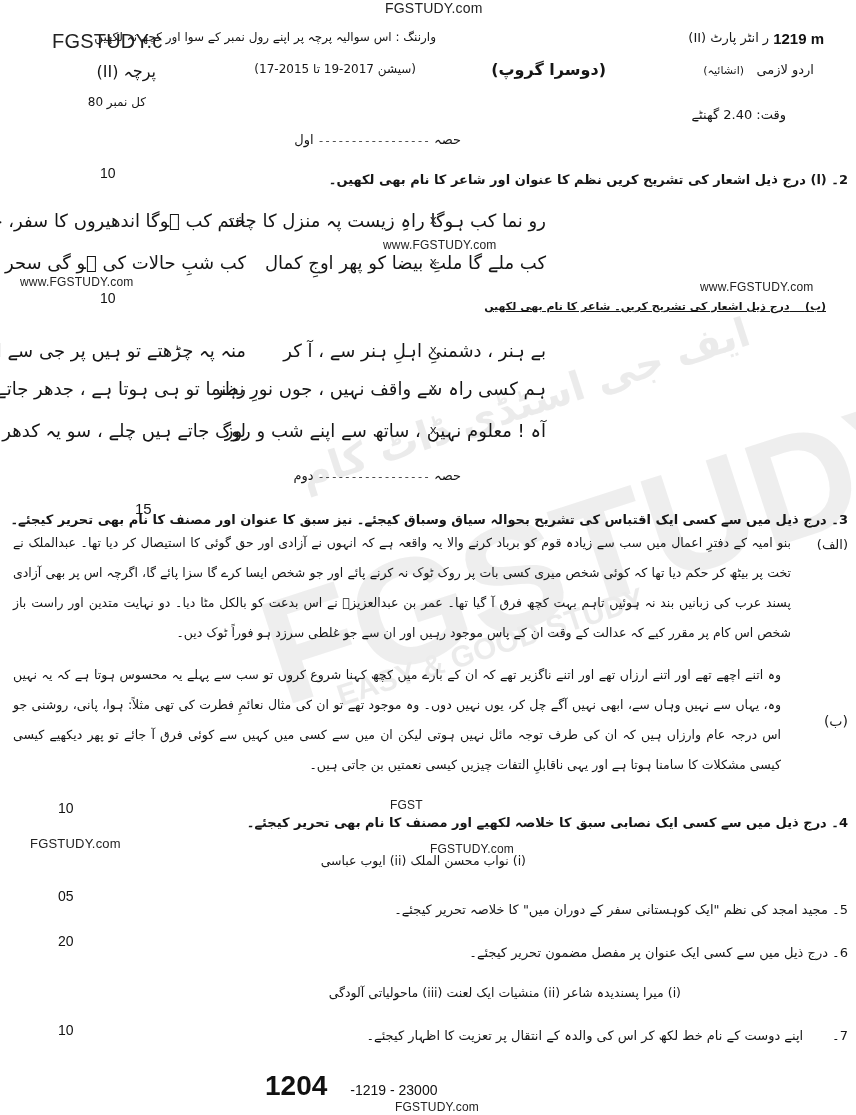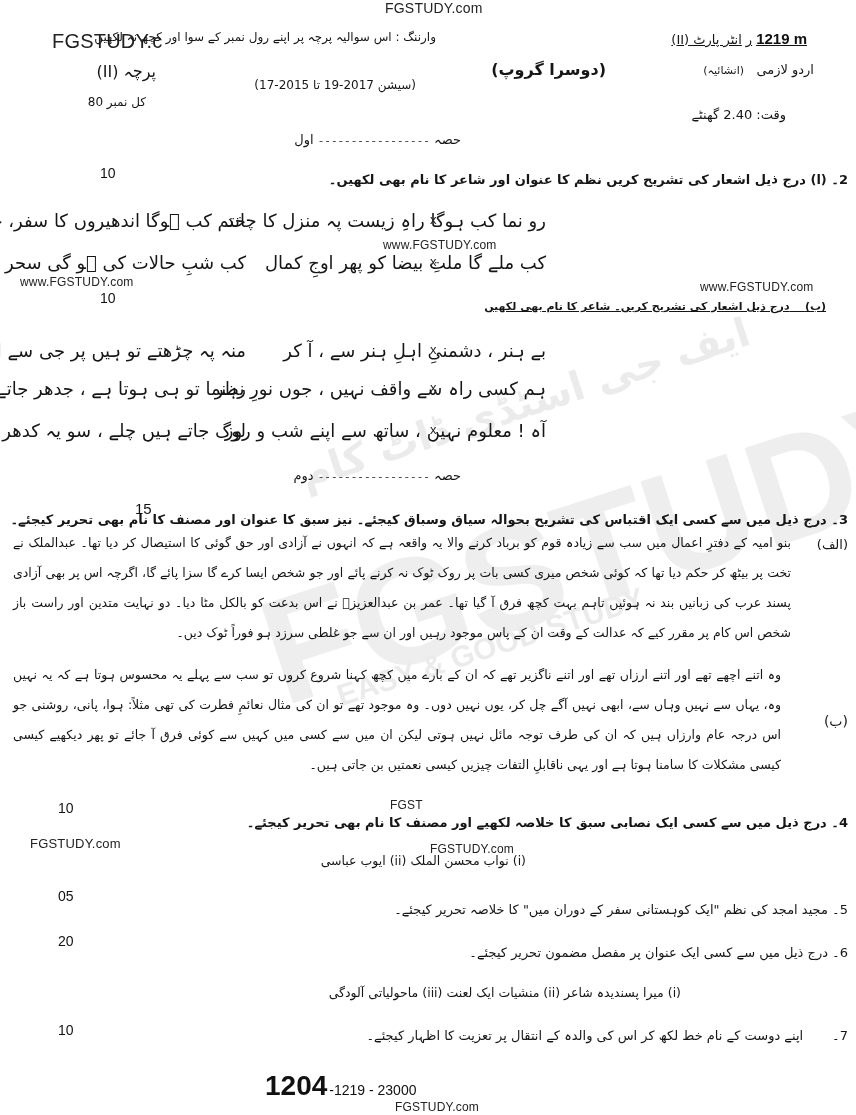--- a/index.html
+++ b/index.html
@@ -25,33 +25,33 @@
   <div class="bg-wm-text" style="left:70px; top:40px; font-size:150px; transform:rotate(-18deg); color:#999;">FGSTUDY</div>
   <div class="bg-wm-text" style="left:150px; top:210px; font-size:30px; transform:rotate(-18deg);">EASY &amp; GOOD STUDY</div>
   <div class="bg-wm-text" style="left:110px; top:-40px; font-size:40px; transform:rotate(-18deg); font-family:'DejaVu Sans',sans-serif;">ایف جی اسٹڈی ڈاٹ کام</div>
 </div>
 
 <div class="abs wm" style="left:385px; top:0px; font-size:14px;">FGSTUDY.com</div>
 
 <div class="abs wm" style="left:52px; top:30px; font-size:20px;">FGSTUDY.c</div>
 <div class="abs urdu" style="right:420px; top:30px; font-size:12px;">وارننگ : اس سوالیہ پرچہ پر اپنے رول نمبر کے سوا اور کچھ نہ لکھیں</div>
 
-<div class="abs" style="right:49px; top:30px; display:flex; align-items:flex-end; gap:4px;text-decoration:underline;">
+<div class="abs" style="right:32px; top:30px; display:flex; align-items:flex-start; gap:4px;">
   <span class="urdu" style="font-size:13px;">انٹر پارٹ (II)</span>
   <span class="latin" style="font-size:13px;">ر</span>
   <span class="latin" style="font-size:15px; font-weight:bold;">1219 m</span>
 </div>
 
 <div class="abs urdu" style="right:42px; top:62px; font-size:13px;">
   <span>اردو لازمی</span>
   &nbsp;
   <span style="font-size:11px;">(انشائیہ)</span>
 </div>
 <div class="abs urdu urdu-b" style="right:250px; top:60px; font-size:16px;">(دوسرا گروپ)</div>
-<div class="abs urdu" style="right:440px; top:62px; font-size:12px;margin-top:16px;">(سیشن 2017-19 تا 2015-17)</div>
+<div class="abs urdu" style="right:440px; top:62px; font-size:12px;">(سیشن 2017-19 تا 2015-17)</div>
 <div class="abs urdu" style="right:700px; top:62px; font-size:16px;">پرچہ (II)</div>
 <div class="abs urdu" style="right:710px; top:95px; font-size:12px;">کل نمبر 80</div>
 <div class="abs urdu" style="right:70px; top:107px; font-size:13px;">وقت: 2.40 گھنٹے</div>
 
 <div class="abs urdu" style="right:395px; top:132px; font-size:13px;">
   <span>حصہ</span>
   <span class="dash">-----------------</span>
   <span>اول</span>
 </div>
 
@@ -134,17 +134,17 @@
 </div>
 <div class="abs urdu" style="right:175px; top:985px; font-size:12.5px;">(i) میرا پسندیدہ شاعر    (ii) منشیات ایک لعنت    (iii) ماحولیاتی آلودگی</div>
 
 <div class="abs marks" style="left:58px; top:1022px;">10</div>
 <div class="abs urdu" style="right:8px; top:1028px; font-size:13px;">
   <span>7۔</span>
   &nbsp;&nbsp;&nbsp;&nbsp;&nbsp;
   <span>اپنے دوست کے نام خط لکھ کر اس کی والدہ کے انتقال پر تعزیت کا اظہار کیجئے۔</span>
 </div>
 
-<div class="abs" style="left:265px; top:1070px; display:flex; align-items:baseline; gap:2px;">
+<div class="abs" style="left:265px; top:1070px; display:flex; align-items:baseline; gap:23px;">
   <span class="latin" style="font-size:28px; font-weight:bold;">1204</span>
   <span class="latin" style="font-size:14px;">-1219 -  23000</span>
 </div>
 <div class="abs wm" style="left:395px; top:1100px; font-size:12px;">FGSTUDY.com</div>
 
 </body></html>

